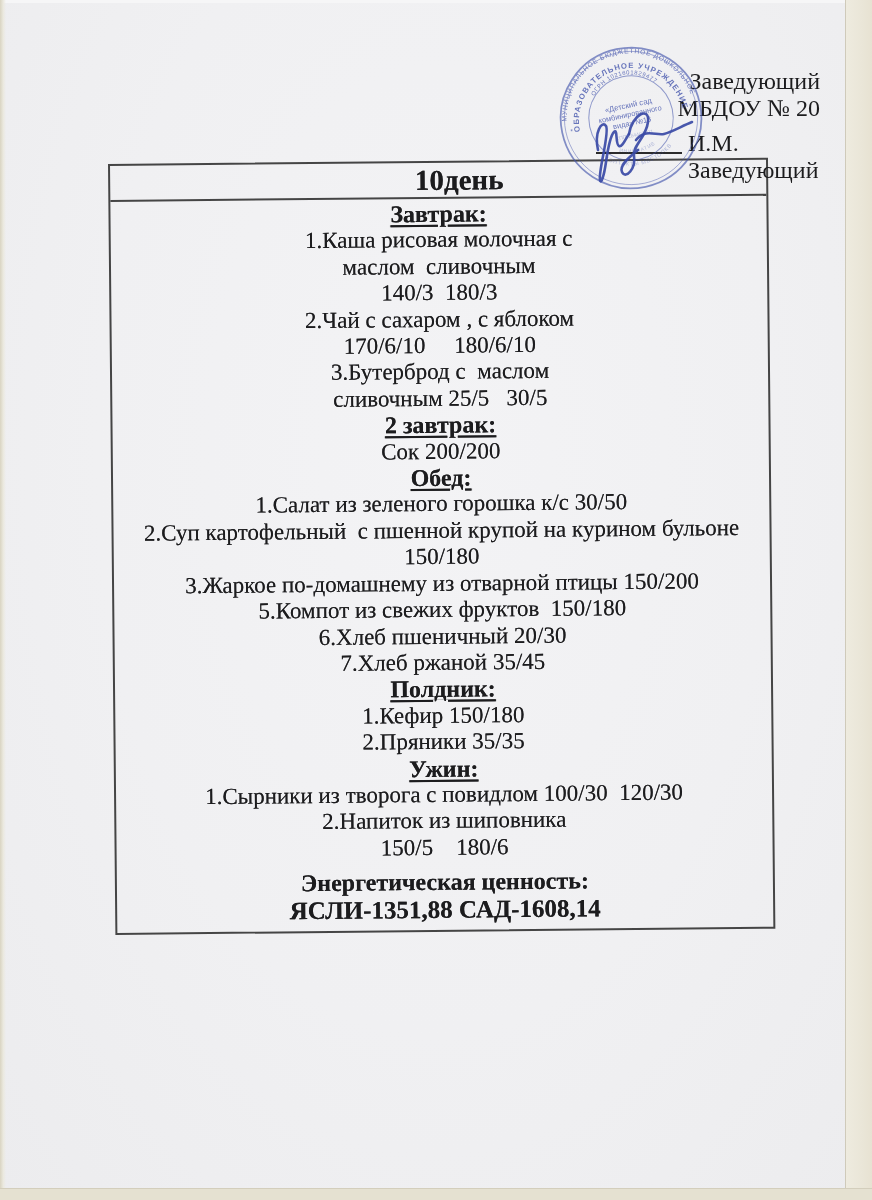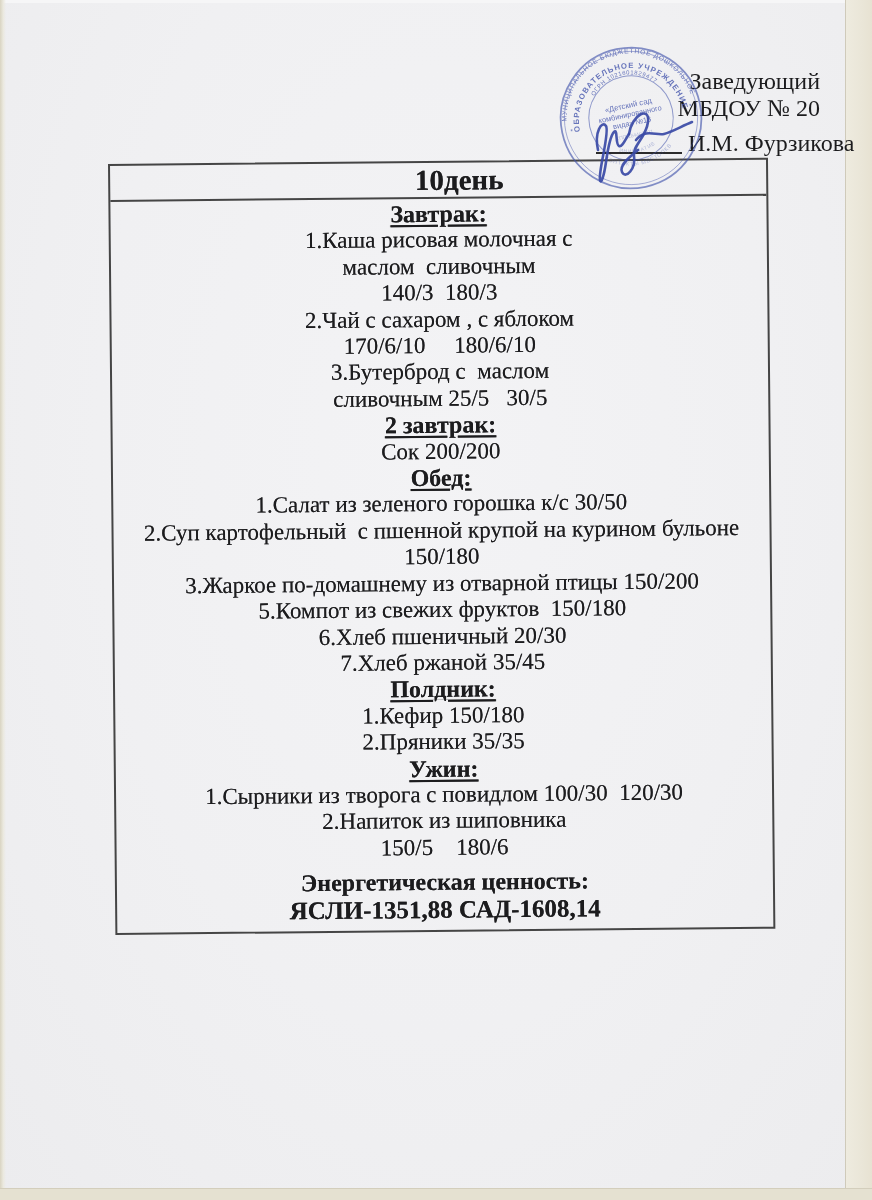--- a/index.html
+++ b/index.html
@@ -62,21 +62,21 @@
 <div class="scan">
 
   <div class="edge-top"></div>
   <div class="edge-left"></div>
   <div class="edge-right"></div>
   <div class="edge-bottom"></div>
 
   <div class="approval-line l1">Заведующий</div>
   <div class="approval-line l2">МБДОУ № 20</div>
   <div class="sig-underline"></div>
-  <div class="approver-name">И.М. Фурзикова</div>
+  <div class="approver-name">И.М. Заведующий</div>
 
   <svg class="stamp" viewBox="0 0 200 200">
     <defs>
       <path id="arcOuter" d="M 16,122 A 87,87 0 1 1 184,122"></path>
       <path id="arcMid" d="M 32,124 A 71,71 0 1 1 168,124"></path>
       <path id="arcOgrn" d="M 48,114 A 55,55 0 1 1 152,114"></path>
       <path id="arcBot" d="M 30,112 A 73,73 0 0 0 170,112"></path>
       <path id="arcBot2" d="M 46,106 A 56,56 0 0 0 154,106"></path>
     </defs>
     <g transform="rotate(-12 100 100)">

